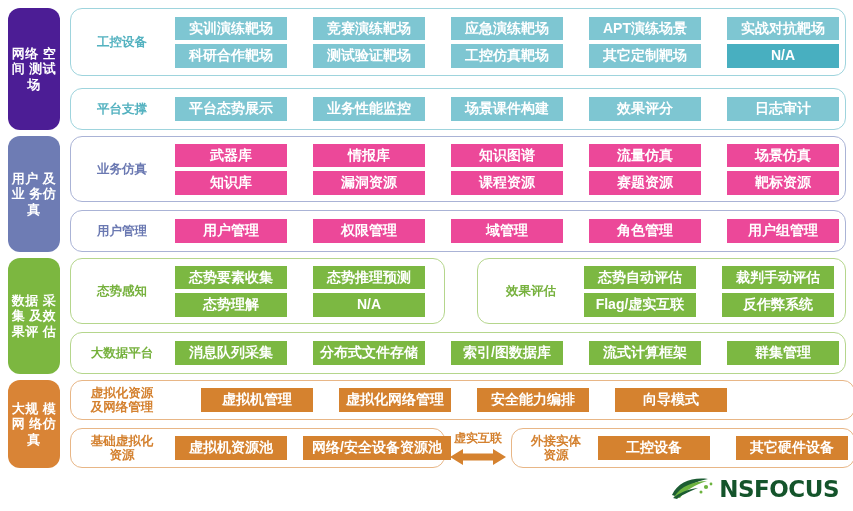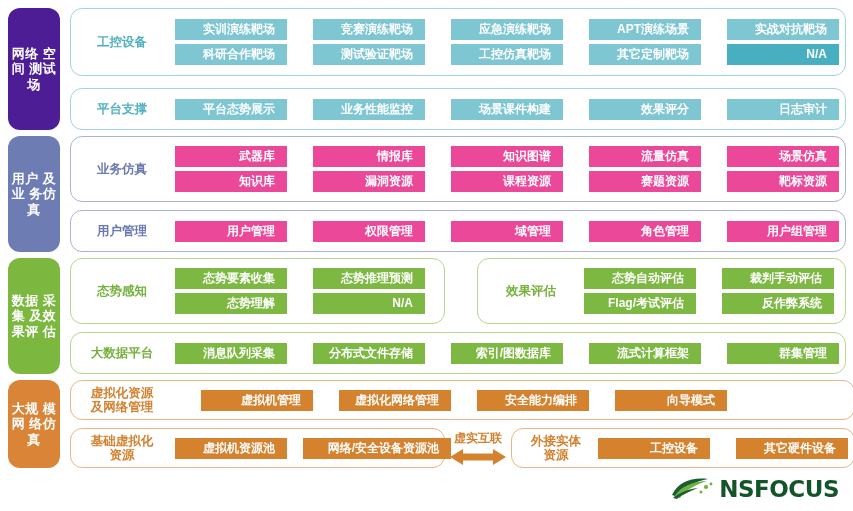--- a/index.html
+++ b/index.html
@@ -62,24 +62,24 @@
   .cells{
     flex:1;
     display:flex;
     flex-direction:column;
     gap:4px;
     justify-content:center;
   }
   .cellrow{display:flex;align-items:center;}
   .chip{
     color:#ffffff;
-    font-size:12px;
+    font-size:14px;
     font-weight:bold;
-    text-align:right;
-    padding:3px 12px;
+    text-align:center;
+    padding:3px 4px;
     box-sizing:border-box;
     white-space:nowrap;
     overflow:hidden;
     line-height:1.25;
   }
 
   
   .teal  .tier-label,  .teal-lbl{background:#4c1d95;}
   .teal  .group{border-color:#9ed4dd;}
   .teal  .group-label{color:#54b2c0;}
@@ -287,21 +287,21 @@
           <div class="group-label" style="width:80px;">效果评估</div>
           <div class="cells">
             <div class="cellrow">
               <div style="width:6px;flex:none;"></div>
               <div class="chip" style="width:112px;">态势自动评估</div>
               <div style="width:26px;flex:none;"></div>
               <div class="chip" style="width:112px;">裁判手动评估</div>
             </div>
             <div class="cellrow">
               <div style="width:6px;flex:none;"></div>
-              <div class="chip" style="width:112px;">Flag/考试评估</div>
+              <div class="chip" style="width:112px;">Flag/虚实互联</div>
               <div style="width:26px;flex:none;"></div>
               <div class="chip" style="width:112px;">反作弊系统</div>
             </div>
           </div>
         </div>
       </div>
 
       <div class="grouprow" style="height:42px;">
         <div class="group" style="width:100%;">
           <div class="group-label" style="width:76px;">大数据平台</div>

